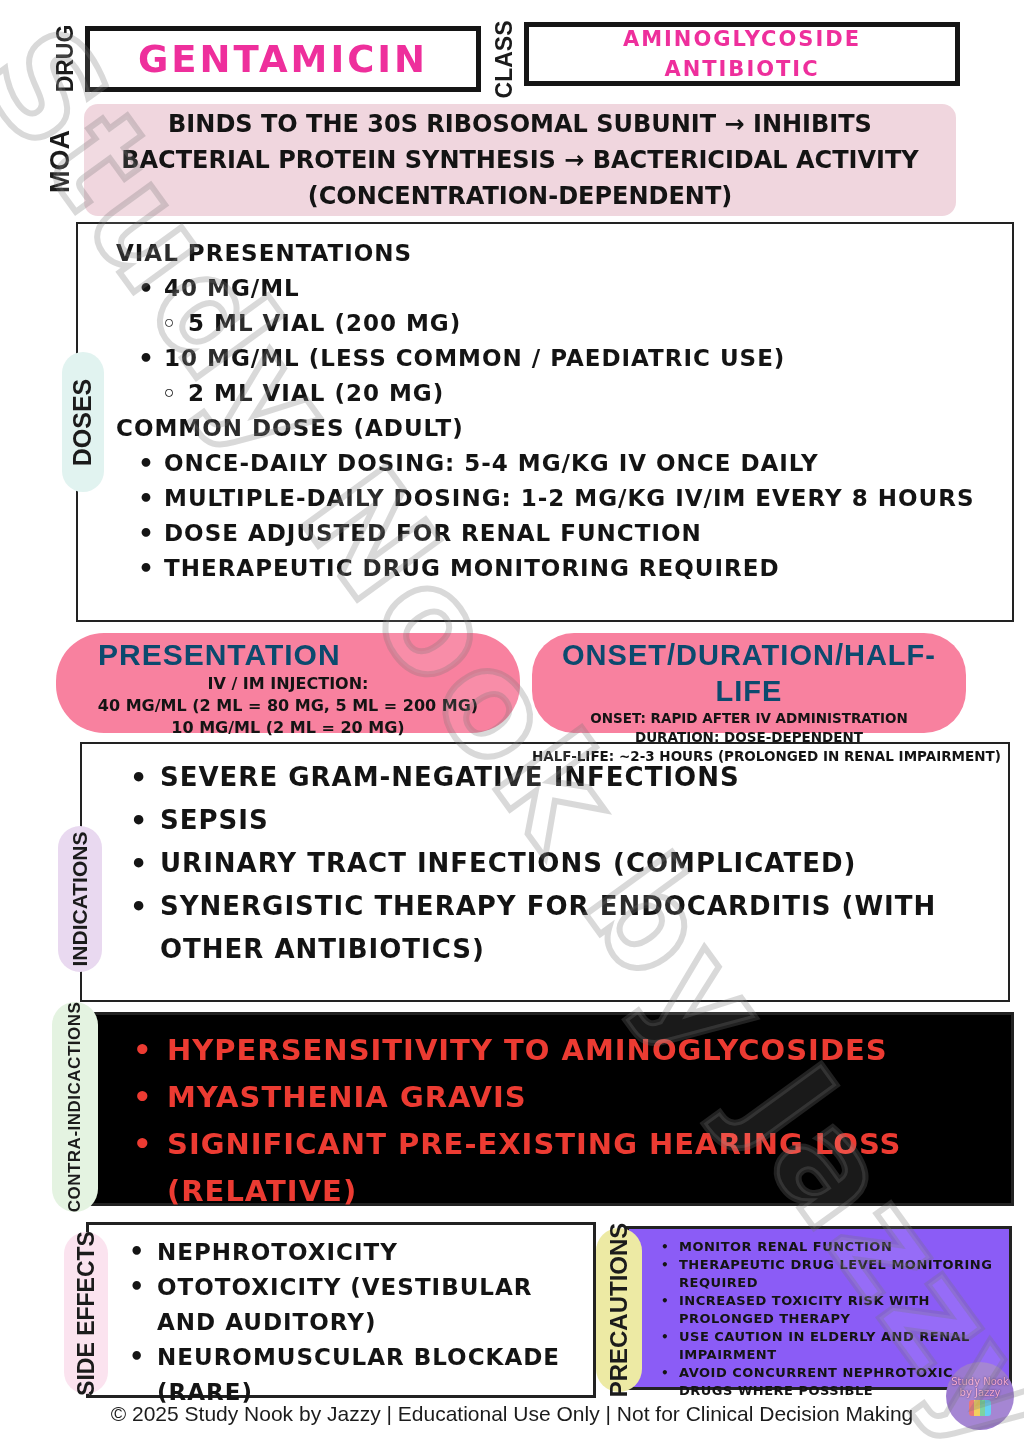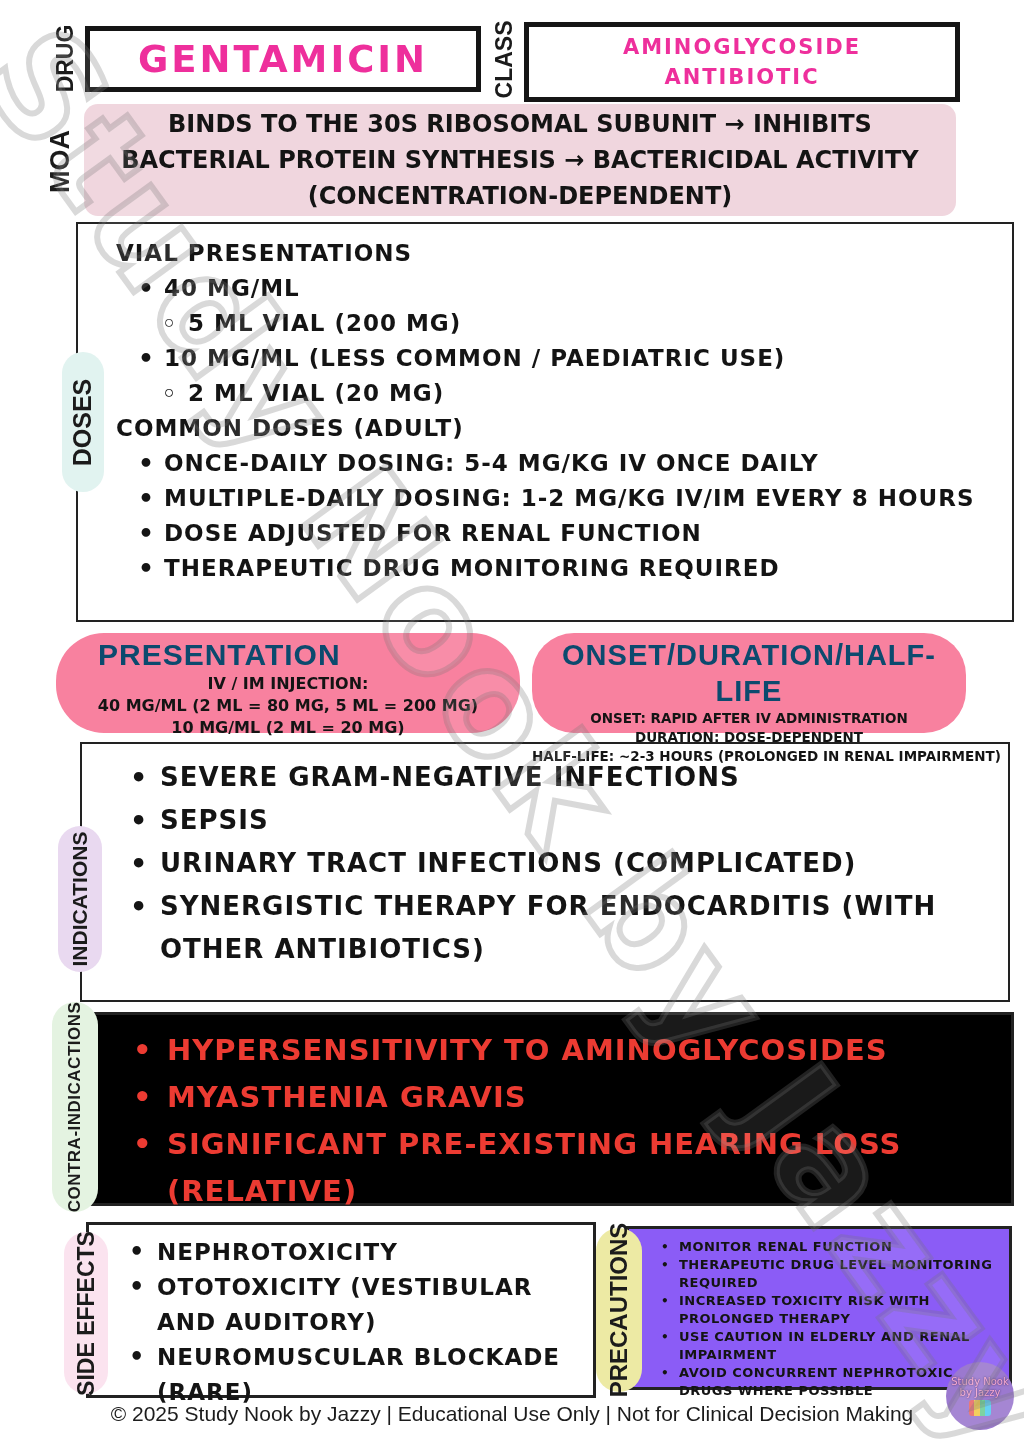--- a/index.html
+++ b/index.html
@@ -28,21 +28,21 @@
   .drug-label span { font-size:23px; }
   .drug-box {
     left:85px; top:26px; width:396px; height:66px;
     border:5px solid #151515; background:#fff; z-index:2;
     display:flex; align-items:center; justify-content:center;
   }
   .drug-name { font-size:37px; font-weight:700; color:#ee2f9c; letter-spacing:3px; }
   .class-label { left:490px; top:24px; width:30px; height:70px; }
   .class-label span { font-size:23px; }
   .class-box {
-    left:524px; top:22px; width:436px; height:80px;
+    left:524px; top:22px; width:436px; height:64px;
     border:5px solid #151515; background:#fff; z-index:2;
     display:flex; flex-direction:column; align-items:center; justify-content:center;
   }
   .class-box div { font-size:21px; font-weight:700; color:#ee2f9c; letter-spacing:2px; line-height:1.45; }
 
   
   .moa-label { left:42px; top:120px; width:36px; height:82px; }
   .moa-label span { font-size:27px; }
   .moa-box {
     left:84px; top:104px; width:872px; height:112px;

